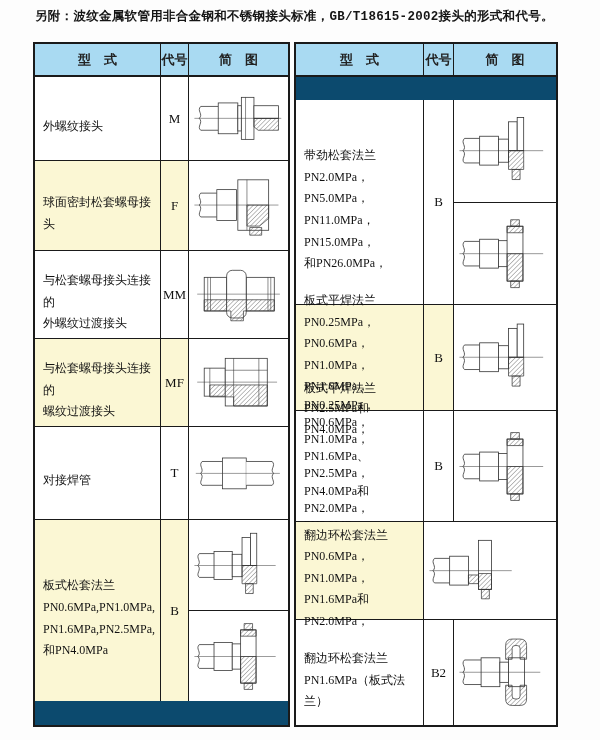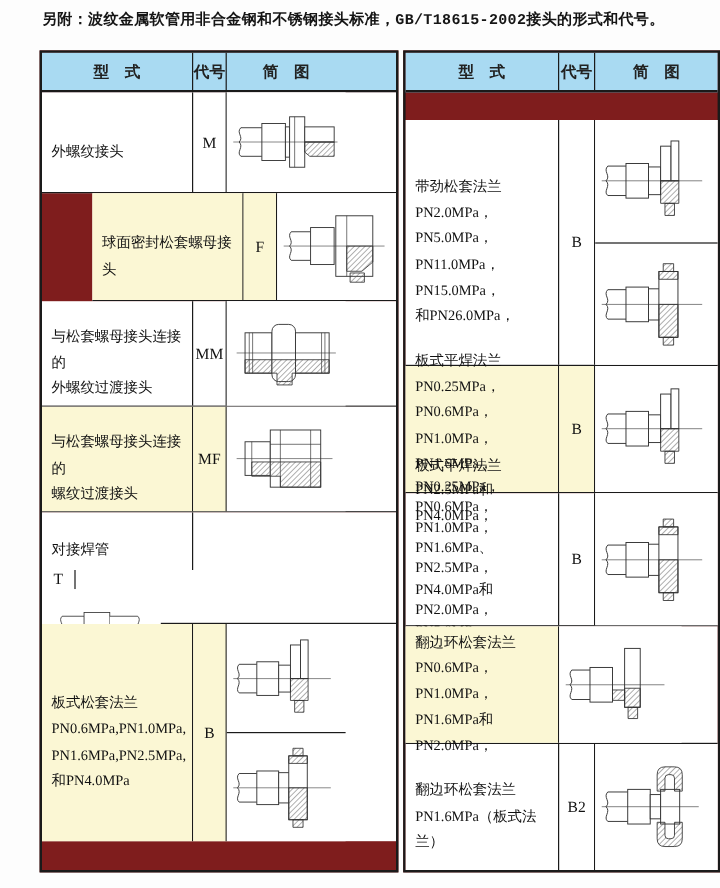--- a/index.html
+++ b/index.html
@@ -8,21 +8,21 @@
     font-family:"Liberation Serif","DejaVu Serif",serif;
     color:#111;overflow:hidden;
   }
   .page{position:relative;width:600px;height:740px;background:#fdfdfd;}
   .title{
     position:absolute;left:35px;top:8px;width:540px;
     font-family:Liberation Mono, monospace;
     font-weight:bold;font-size:12.5px;letter-spacing:.3px;color:#151515;
   }
   .tables{position:absolute;left:33px;top:42px;display:flex;gap:4px;}
-  .tbl{border:2px solid var(--c-border,#1a1a1a);background:#7f1d1d;}
+  .tbl{border:2px solid var(--c-border,#1a1a1a);background:#0c4a6e;}
   .hdr{display:flex;background:var(--c-header,#a9daf2);border-bottom:2px solid var(--c-border,#1a1a1a);height:31px;}
   .hdr .cell{
     display:flex;align-items:center;justify-content:center;
     font-weight:bold;font-size:13px;color:#222;
   }
   .row{display:flex;border-bottom:1px solid var(--c-border,#1a1a1a);box-sizing:border-box;background:#fff;}
   .rows .row:last-child{border-bottom:none;}
   .cell{border-right:1px solid var(--c-border,#1a1a1a);box-sizing:border-box;}
   .cell:last-child{border-right:none;text-align:right;}
   .hl .type-cell,.hl .code-cell{background:var(--c-hl,#fbf7d4);}
@@ -80,21 +80,21 @@
                   <rect x="64" y="30" width="5" height="36" fill="#fff" stroke="#333" stroke-width="1.1"></rect>
                   <rect x="69" y="18" width="18" height="60" fill="#fff" stroke="#333" stroke-width="1.1"></rect>
                   <line x1="75" y1="18" x2="75" y2="78" stroke="#333" stroke-width="0.8"></line>
                   <rect x="87" y="30" width="35" height="18" fill="#fff" stroke="#333" stroke-width="1.1"></rect>
                   <path d="M87,48 h35 v17 h-29 l-6,-5 Z" fill="url(#hz)" stroke="#333" stroke-width="1"></path>
                   <line x1="2" y1="48" x2="126" y2="48" stroke="#333" stroke-width="0.7"></line>
                 </svg>
               </div>
             </div>
           </div>
-          <div class="row hl" style="height: 90px; margin-left: 42px;">
+          <div class="row hl" style="height: 90px;">
             <div class="cell col-type type-cell">
               <div>球面密封松套螺母接头</div>
             </div>
             <div class="cell col-code code-cell">F</div>
             <div class="cell col-diagram diagram-cell">
               <div class="diagram-sub">
                 <svg viewBox="0 0 130 96" preserveAspectRatio="xMidYMid meet">
                   <path d="M 34 31 L 11 31 C 5 37 15 42 9 48 C 15 54 5 60 11 65 L 34 65" fill="#fff" stroke="#333" stroke-width="1.1"></path>
                   <rect x="34" y="26" width="28" height="44" fill="#fff" stroke="#333" stroke-width="1.1"></rect>
                   <rect x="64" y="12" width="44" height="72" fill="#fff" stroke="#333" stroke-width="1.1"></rect>
@@ -142,21 +142,21 @@
                   <rect x="46" y="14" width="60" height="68" fill="#fff" stroke="#333" stroke-width="1.1"></rect>
                   <line x1="58" y1="14" x2="58" y2="82" stroke="#333" stroke-width="0.8"></line>
                   <line x1="94" y1="14" x2="94" y2="82" stroke="#333" stroke-width="0.8"></line>
                   <line x1="46" y1="31" x2="106" y2="31" stroke="#333" stroke-width="0.8"></line>
                   <path d="M24,52 h82 v30 h-48 v-13 h-34 Z" fill="url(#hz)" stroke="#333" stroke-width="1"></path>
                   <line x1="6" y1="48" x2="120" y2="48" stroke="#333" stroke-width="0.7"></line>
                 </svg>
               </div>
             </div>
           </div>
-          <div class="row" style="height: 93px; flex-direction: column;">
+          <div class="row" style="height: 93px;">
             <div class="cell col-type type-cell">
               <div>对接焊管</div>
             </div>
             <div class="cell col-code code-cell">T</div>
             <div class="cell col-diagram diagram-cell">
               <div class="diagram-sub">
                 <svg viewBox="0 0 130 96" preserveAspectRatio="xMidYMid meet">
                   <path d="M 42 31 L 13 31 C 7 37 17 42 11 48 C 17 54 7 60 13 65 L 42 65" fill="#fff" stroke="#333" stroke-width="1.1"></path>
                   <rect x="42" y="26" width="34" height="44" fill="#fff" stroke="#333" stroke-width="1.1"></rect>
                   <path d="M76,31 L113,31 C119,37 109,42 115,48 C109,54 119,60 113,65 L76,65" fill="#fff" stroke="#333" stroke-width="1.1"></path>

